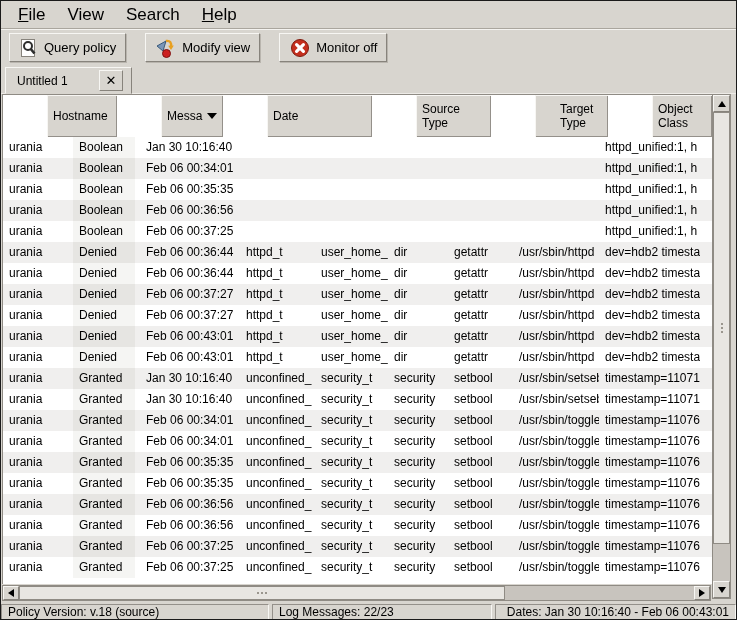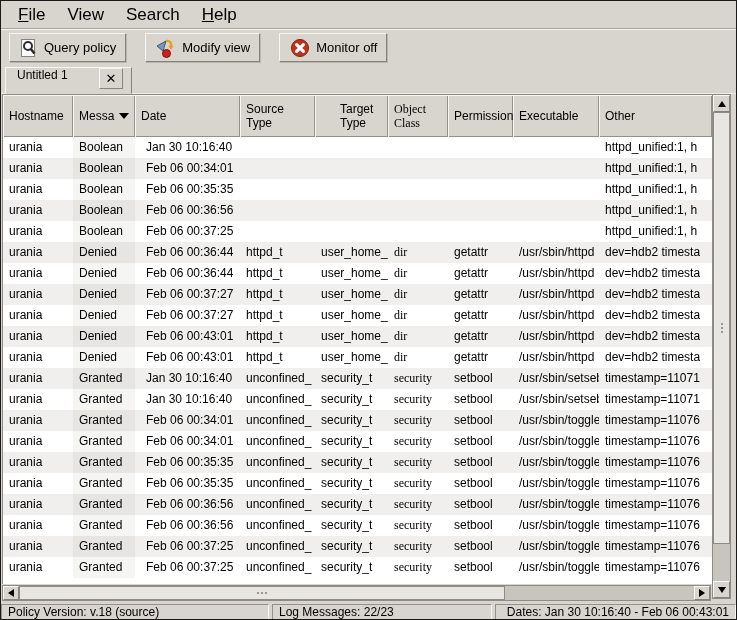--- a/index.html
+++ b/index.html
@@ -33,21 +33,21 @@
   .tbtn svg { display:block; }
   
   #tabbar {
     position:absolute; left:0; top:64px; width:735px; height:29px;
     border-bottom:1px solid #edebe7;
   }
   #tab {
     position:absolute; left:4px; top:2px; width:127px; height:27px;
     background:#d8d5cf;
     border:1px solid; border-color:#f7f6f3 #87837c #d8d5cf #f7f6f3;
-    display:flex; z-index:2;
+    display:flex; align-items:center; z-index:2;
   }
   #tab-label { margin-left:11px; }
   #tab-close {
     margin-left:auto; margin-right:8px; width:24px; height:21px;
     display:flex; align-items:center; justify-content:center;
     background:#d8d5cf; border:1px solid;
     border-color:#f7f6f3 #87837c #87837c #f7f6f3;
     font-weight:bold; font-size:13px;
   }
   
@@ -58,28 +58,29 @@
     position:absolute; left:1px; top:0; width:710px; height:490px;
     background:#fff; border-left:1px solid #8f8b84; border-top:1px solid #8f8b84;
     overflow:hidden;
   }
   #table-header { display:flex; height:42px; }
   .hcell {
     background:#d8d5cf; display:flex; align-items:center;
     padding-left:6px; overflow:hidden; white-space:nowrap; flex:none;
     box-shadow:inset 1px 1px 0 #f7f6f3, inset -1px -1px 0 #94908a;
     line-height:14px;
+    margin-left:44px;
   }
   .sort-arrow {
     width:0; height:0; margin-left:auto; margin-right:6px;
     border-left:5px solid transparent; border-right:5px solid transparent;
     border-top:6px solid #000;
   }
   .c0{width:70px;} .c1{width:62px;} .c2{width:105px;} .c3{width:75px;}
-  .c4{width:73px;padding-left:25px;} .c5{width:60px;font-family:Liberation Serif, serif;} .c6{width:65px;} .c7{width:86px;}
+  .c4{width:73px;padding-left:25px;} .c5{width:60px;} .c6{width:65px;} .c7{width:86px;}
   .c8{flex:1 1 auto; min-width:0;}
   #table-body { position:relative; }
   .trow { display:flex; height:21px; background:#fff; }
   .trow:nth-child(even) { background:#f0efee; }
   .tcell {
     overflow:hidden; white-space:nowrap; flex:none;
     line-height:21px; padding-left:6px;
   }
   .tcell.c1 { background:rgba(75,65,45,0.055); }
   .tcell.c2 { padding-left:11px; }

